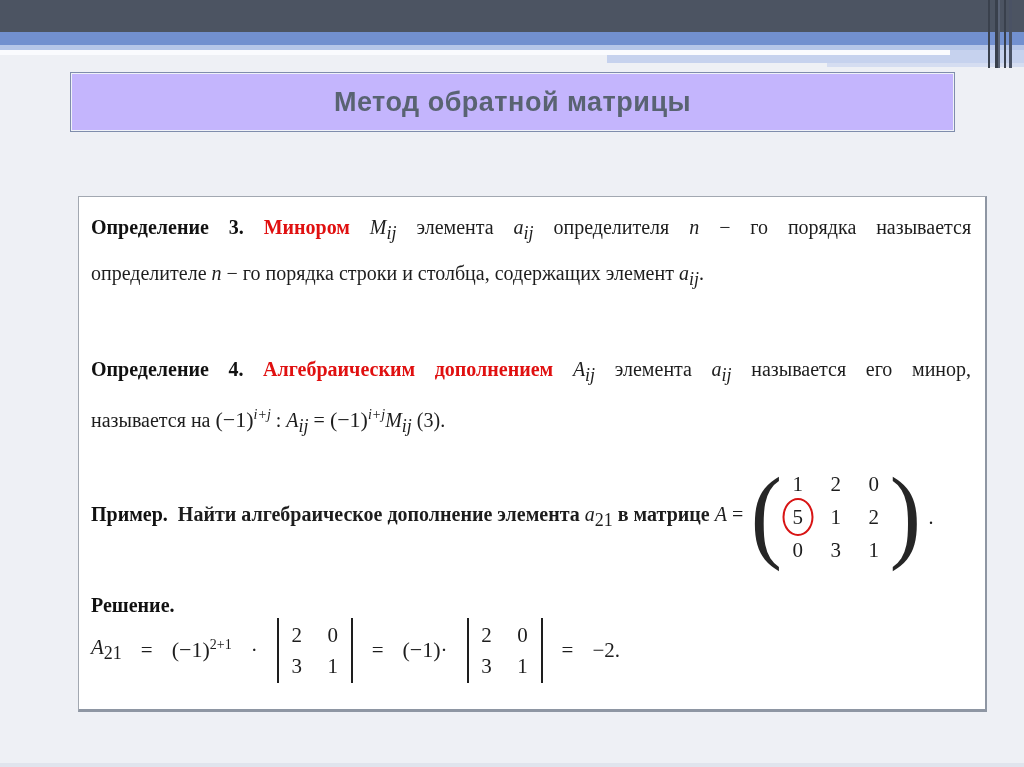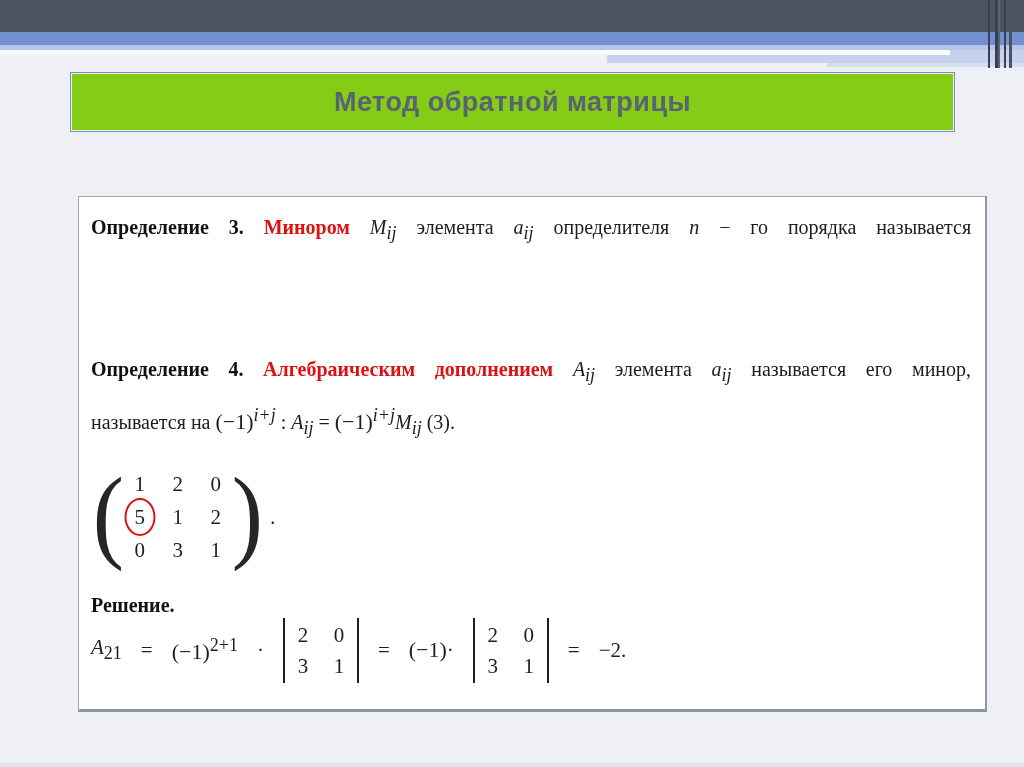--- a/index.html
+++ b/index.html
@@ -18,21 +18,21 @@
   .vlines{position:absolute;left:986px;top:0;width:28px;height:68px;
     background:linear-gradient(90deg,
       transparent 0 2px,#3a414d 2px 4px,transparent 4px 9px,#39404c 9px 12px,
       #5a6375 12px 14px,transparent 14px 18px,#39404c 18px 20px,transparent 20px 23px,
       #4a5264 23px 26px,transparent 26px);}
   .footer-strip{position:absolute;left:0;bottom:0;width:1024px;height:4px;background:#e0e4ed;}
 
   
   .title-box{
     position:absolute;left:70px;top:72px;width:883px;height:58px;
-    background:#84cc16;border:1px solid #7f8dac;
+    background:#c4b5fd;border:1px solid #7f8dac;
     box-shadow:inset 0 0 0 1px #eff2f8;
     display:flex;align-items:center;justify-content:center;
     font-family:"Liberation Sans",sans-serif;font-weight:bold;
     font-size:27px;color:#596372;letter-spacing:.5px;
   }
 
   
   .content-box{
     position:absolute;left:78px;top:196px;width:906px;height:512px;
     background:#ffffff;
@@ -40,21 +40,21 @@
     font-size:20px;color:#1d1d1d;
   }
   .blk{position:absolute;left:12px;right:14px;}
   .tline{line-height:40px;}
   .jfull{text-align:justify;text-align-last:justify;}
   b.lbl{font-weight:bold;color:#111;}
   .red{font-weight:bold;color:#e01010;}
   i{font-family:"Liberation Serif",serif;}
   sub.it{font-style:italic;}
   sub{font-size:18px;}
-  sup{font-size:18px;}
+  sup{font-size:14px;}
   .m{white-space:nowrap;}
   .big{font-size:22px;}
 
   .def3{top:10px;}
   .def4{top:152px;}
 
   
   .example-row{top:266px;height:108px;display:flex;align-items:center;gap:6px;}
   .example-text{font-weight:bold;}
   .matrix-wrap{display:inline-flex;align-items:center;}
@@ -94,20 +94,26 @@
     <div class="tline jfull">
       <b class="lbl">Определение 3.</b>
       <span class="red">Минором</span>
       <span class="m"><i>M</i><sub class="it">ij</sub></span>
       <span>элемента</span>
       <span class="m"><i>a</i><sub class="it">ij</sub></span>
       <span>определителя</span>
       <span class="m"><i>n</i></span>
       <span>− го порядка называется</span>
     </div>
+    <div class="tline">
+      <span>определителе</span>
+      <span class="m"><i>n</i></span>
+      <span>− го порядка строки и столбца, содержащих элемент</span>
+      <span class="m"><i>a</i><sub class="it">ij</sub></span><span>.</span>
+    </div>
   </div>
 
   <div class="blk def4">
     <div class="tline jfull">
       <b class="lbl">Определение 4.</b>
       <span class="red">Алгебраическим дополнением</span>
       <span class="m"><i>A</i><sub class="it">ij</sub></span>
       <span>элемента</span>
       <span class="m"><i>a</i><sub class="it">ij</sub></span>
       <span>называется его минор,</span>
@@ -117,20 +123,27 @@
       <span class="m"><span class="big">(−1)</span><sup><i>i+j</i></sup></span>
       <span>:</span>
       <span class="m"><i>A</i><sub class="it">ij</sub></span>
       <span>=</span>
       <span class="m"><span class="big">(−1)</span><sup><i>i+j</i></sup><i>M</i><sub class="it">ij</sub></span>
       <span>(3).</span>
     </div>
   </div>
 
   <div class="blk example-row">
+    <span class="example-text">
+      <b class="lbl">Пример.</b>&nbsp;
+      <span>Найти алгебраическое дополнение элемента</span>
+      <span class="m" style="font-weight:normal"><i>a</i><sub>21</sub></span>
+      <span>в матрице</span>
+      <span class="m" style="font-weight:normal"><i>A</i> <span>=</span></span>
+    </span>
     <span class="matrix-wrap">
       <span class="paren">(</span>
       <span class="mgrid">
         <span class="cell">1</span>
         <span class="cell">2</span>
         <span class="cell">0</span>
         <span class="cell circled">5</span>
         <span class="cell">1</span>
         <span class="cell">2</span>
         <span class="cell">0</span>

